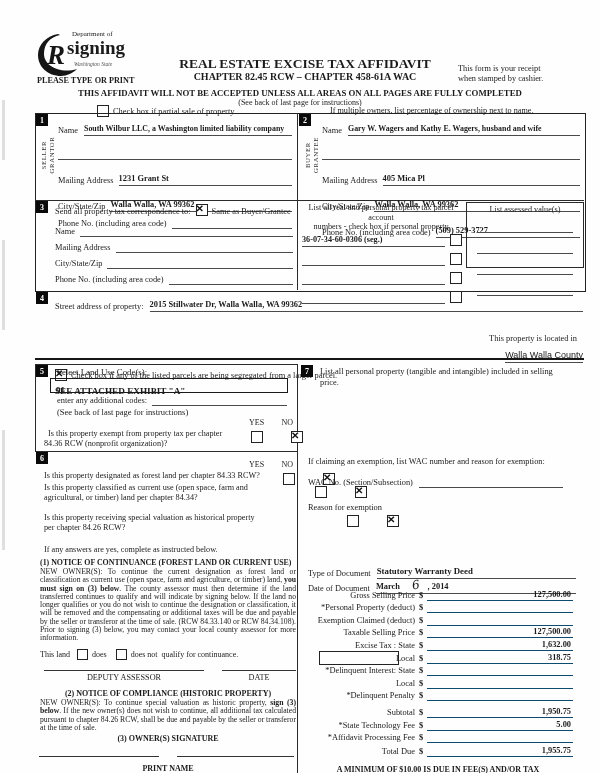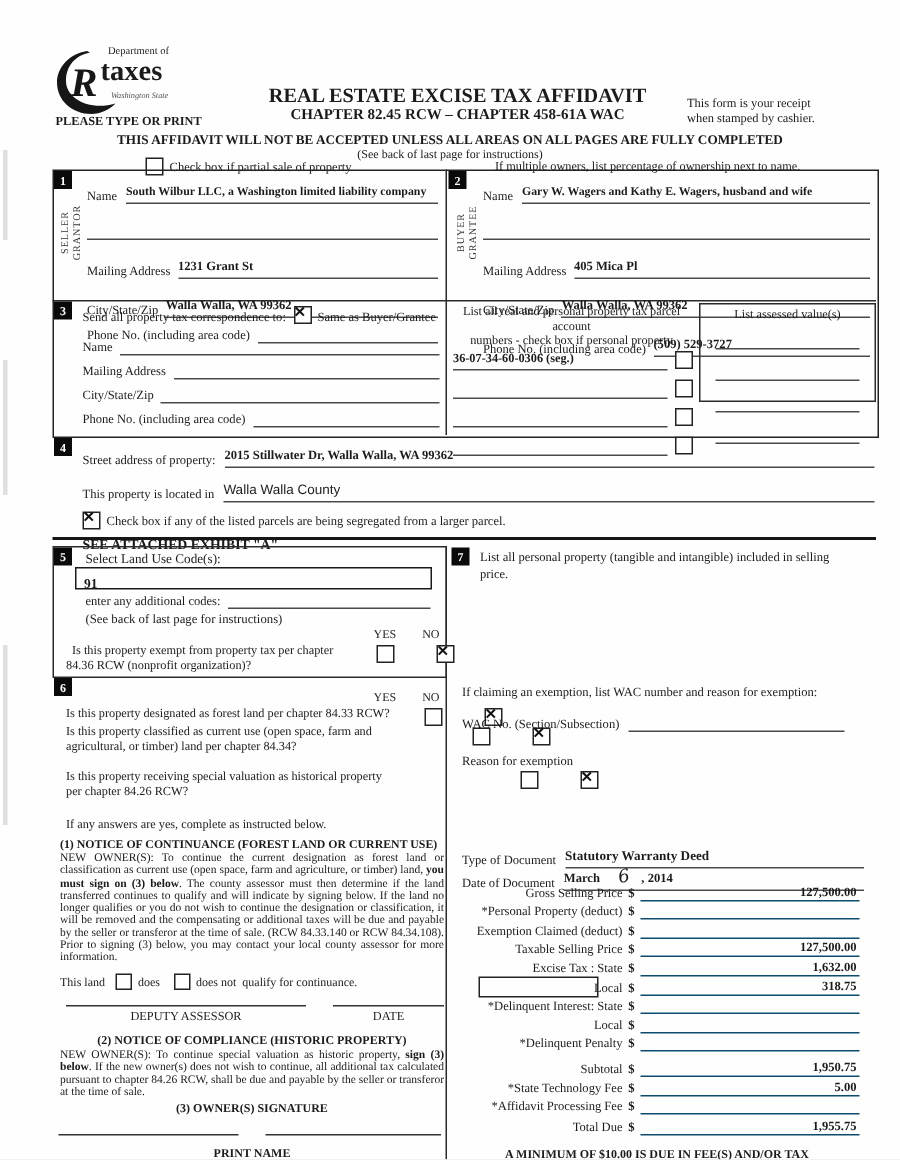--- a/index.html
+++ b/index.html
@@ -45,21 +45,21 @@
   <div class="smudge" style="top:240px;height:90px;"></div>
   <div class="smudge" style="top:430px;height:120px;"></div>
 
   
   <div class="abs" style="left:36px;top:28px;width:120px;height:54px;">
     <svg class="abs" style="left:0;top:4px;" width="46" height="46" viewBox="0 0 46 46">
       <path d="M22,2 C10,4 2,13 2,23 C2,35 12,44 25,44 C31,44 37,41 41,37 C24,42 8,34 8,22 C8,12 14,5 24,3 Z" fill="#161616"></path>
       <text x="11" y="32" font-size="27" font-style="italic" font-weight="bold" fill="#161616" font-family="Liberation Serif, serif">R</text>
     </svg>
     <span class="abs" style="left:36px;top:2px;font-size:7px;">Department of</span>
-    <span class="abs b" style="left:31px;top:9px;font-size:19px;">taxes</span>
+    <span class="abs b" style="left:31px;top:9px;font-size:19px;">signing</span>
     <span class="abs i" style="left:38px;top:33px;font-size:5.5px;color:#555;">Washington State</span>
   </div>
 
   <div class="abs b" style="left:37px;top:76px;font-size:8.2px;">PLEASE TYPE OR PRINT</div>
 
   <div class="abs ctr" style="left:155px;top:56px;width:300px;">
     <div class="b" style="font-size:13.5px;line-height:15px;">REAL ESTATE EXCISE TAX AFFIDAVIT</div>
     <div class="b" style="font-size:10px;line-height:12px;">CHAPTER 82.45 RCW – CHAPTER 458-61A WAC</div>
   </div>
 
@@ -192,21 +192,21 @@
     <div class="fill" style="margin:11px 10px 0 10px;"></div>
   </div>
 
   
   <div class="badge" style="left:36px;top:292px;">4</div>
   <div class="abs" style="left:55px;top:292px;width:528px;">
     <div class="row" style="margin-top:1px;">
       <span class="lbl" style="margin-right:6px;">Street address of property:</span>
       <span class="fill"><span class="val">2015 Stillwater Dr, Walla Walla, WA  99362</span></span>
     </div>
-    <div class="row" style="margin-top:4px;">
+    <div class="row" style="margin-top:22px;flex-direction:column;">
       <span class="lbl" style="margin-right:6px;">This property is located in</span>
       <span class="fill"><span class="sans" style="font-size:9px;line-height:10px;">Walla Walla County</span></span>
     </div>
     <div class="row" style="margin-top:6px;">
       <span class="cb lg checked"></span>
       <span class="lbl" style="margin-left:4px;">Check box if any of the listed parcels are being segregated from a larger parcel.</span>
     </div>
     <div class="b" style="margin-top:5px;font-size:9.2px;">SEE ATTACHED EXHIBIT "A"</div>
   </div>
 

